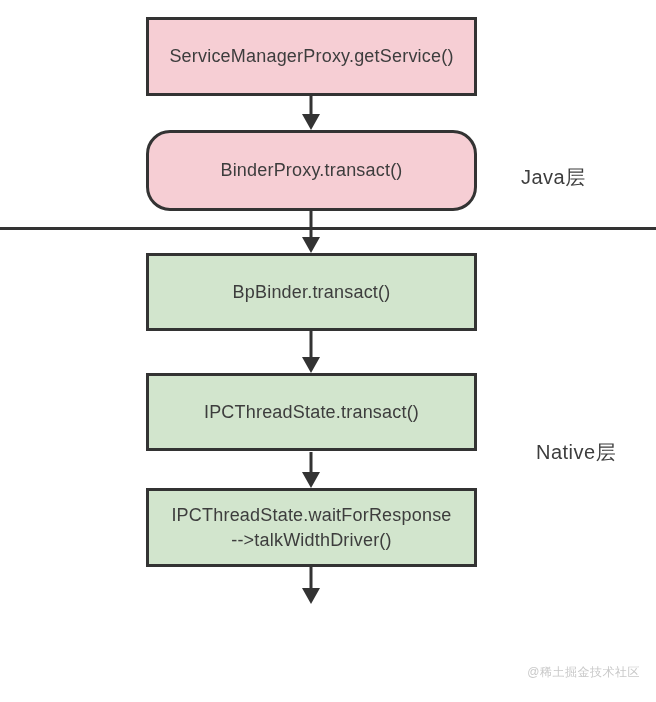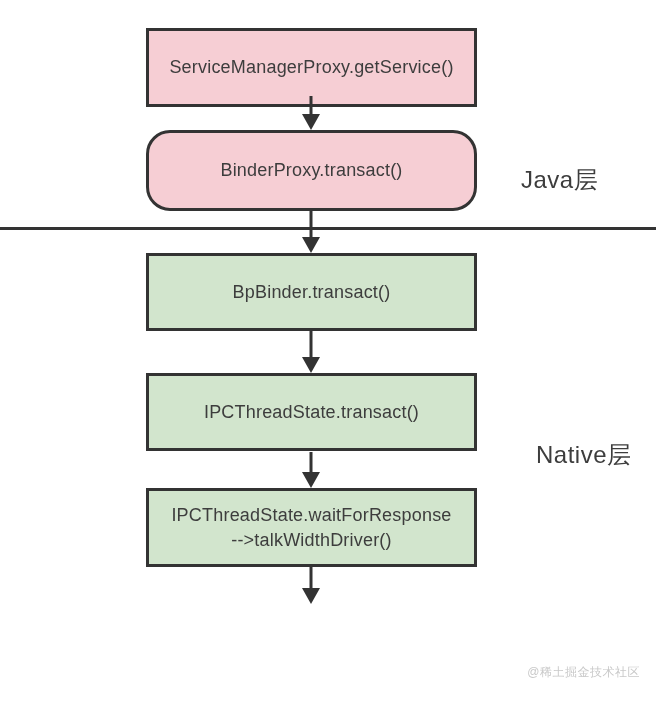--- a/index.html
+++ b/index.html
@@ -67,42 +67,42 @@
     left: 0;
     top: 227px;
     width: 656px;
     height: 3px;
     background: #333333;
     z-index: 1;
   }
 
   .layer-label {
     position: absolute;
-    font-size: 24px;
+    font-size: 20px;
     color: #3d3d3d;
     letter-spacing: 0.5px;
   }
   .layer-label.java   { left: 521px; top: 164px; }
   .layer-label.native { left: 536px; top: 439px; }
 
   .watermark {
     position: absolute;
     right: 16px;
     top: 664px;
     font-size: 12px;
     color: #c9c9c9;
     letter-spacing: 0.5px;
   }
 </style>
 </head>
 <body>
 
 <div class="canvas">
 
-  <div class="node java" style="top:28px;  height:79px;">
+  <div class="node java" style="top:17px;  height:79px;">
     <span>ServiceManagerProxy.getService()</span>
   </div>
 
   <div class="arrow" style="top:96px; height:34px;">
     <span class="stem"></span>
     <span class="head"></span>
   </div>
 
   <div class="node java" style="top:130px; height:81px;border-radius:24px;">
     <span>BinderProxy.transact()</span>

